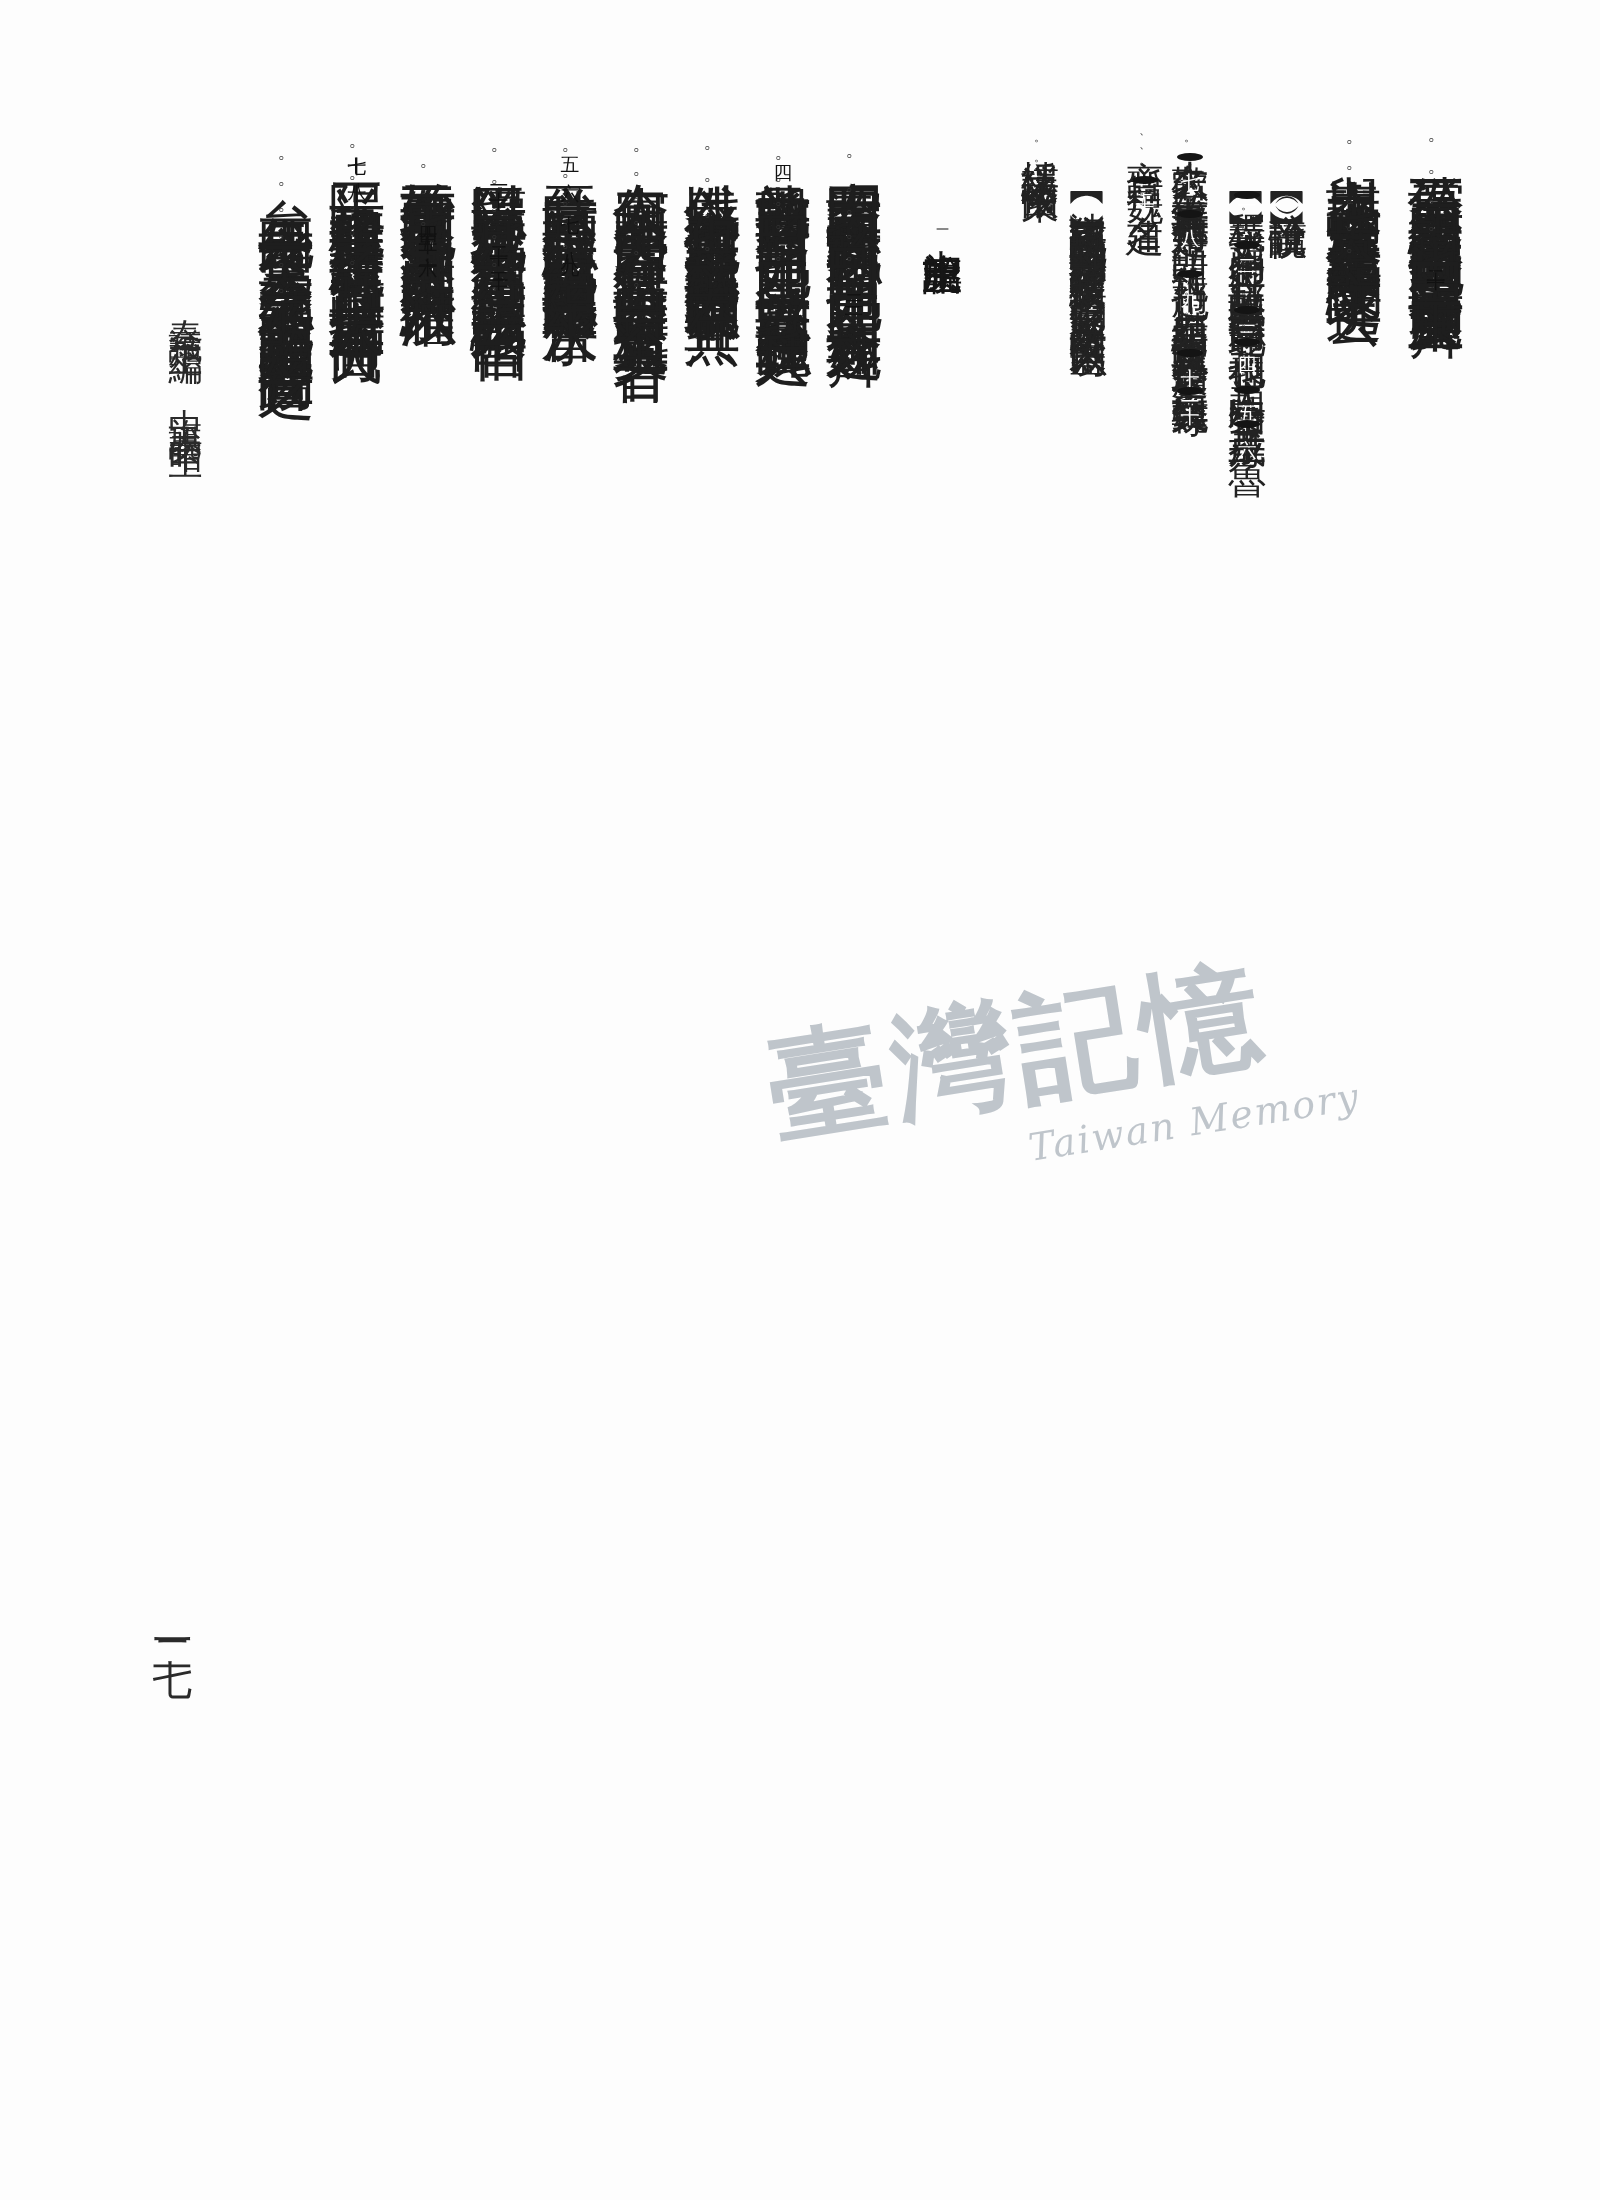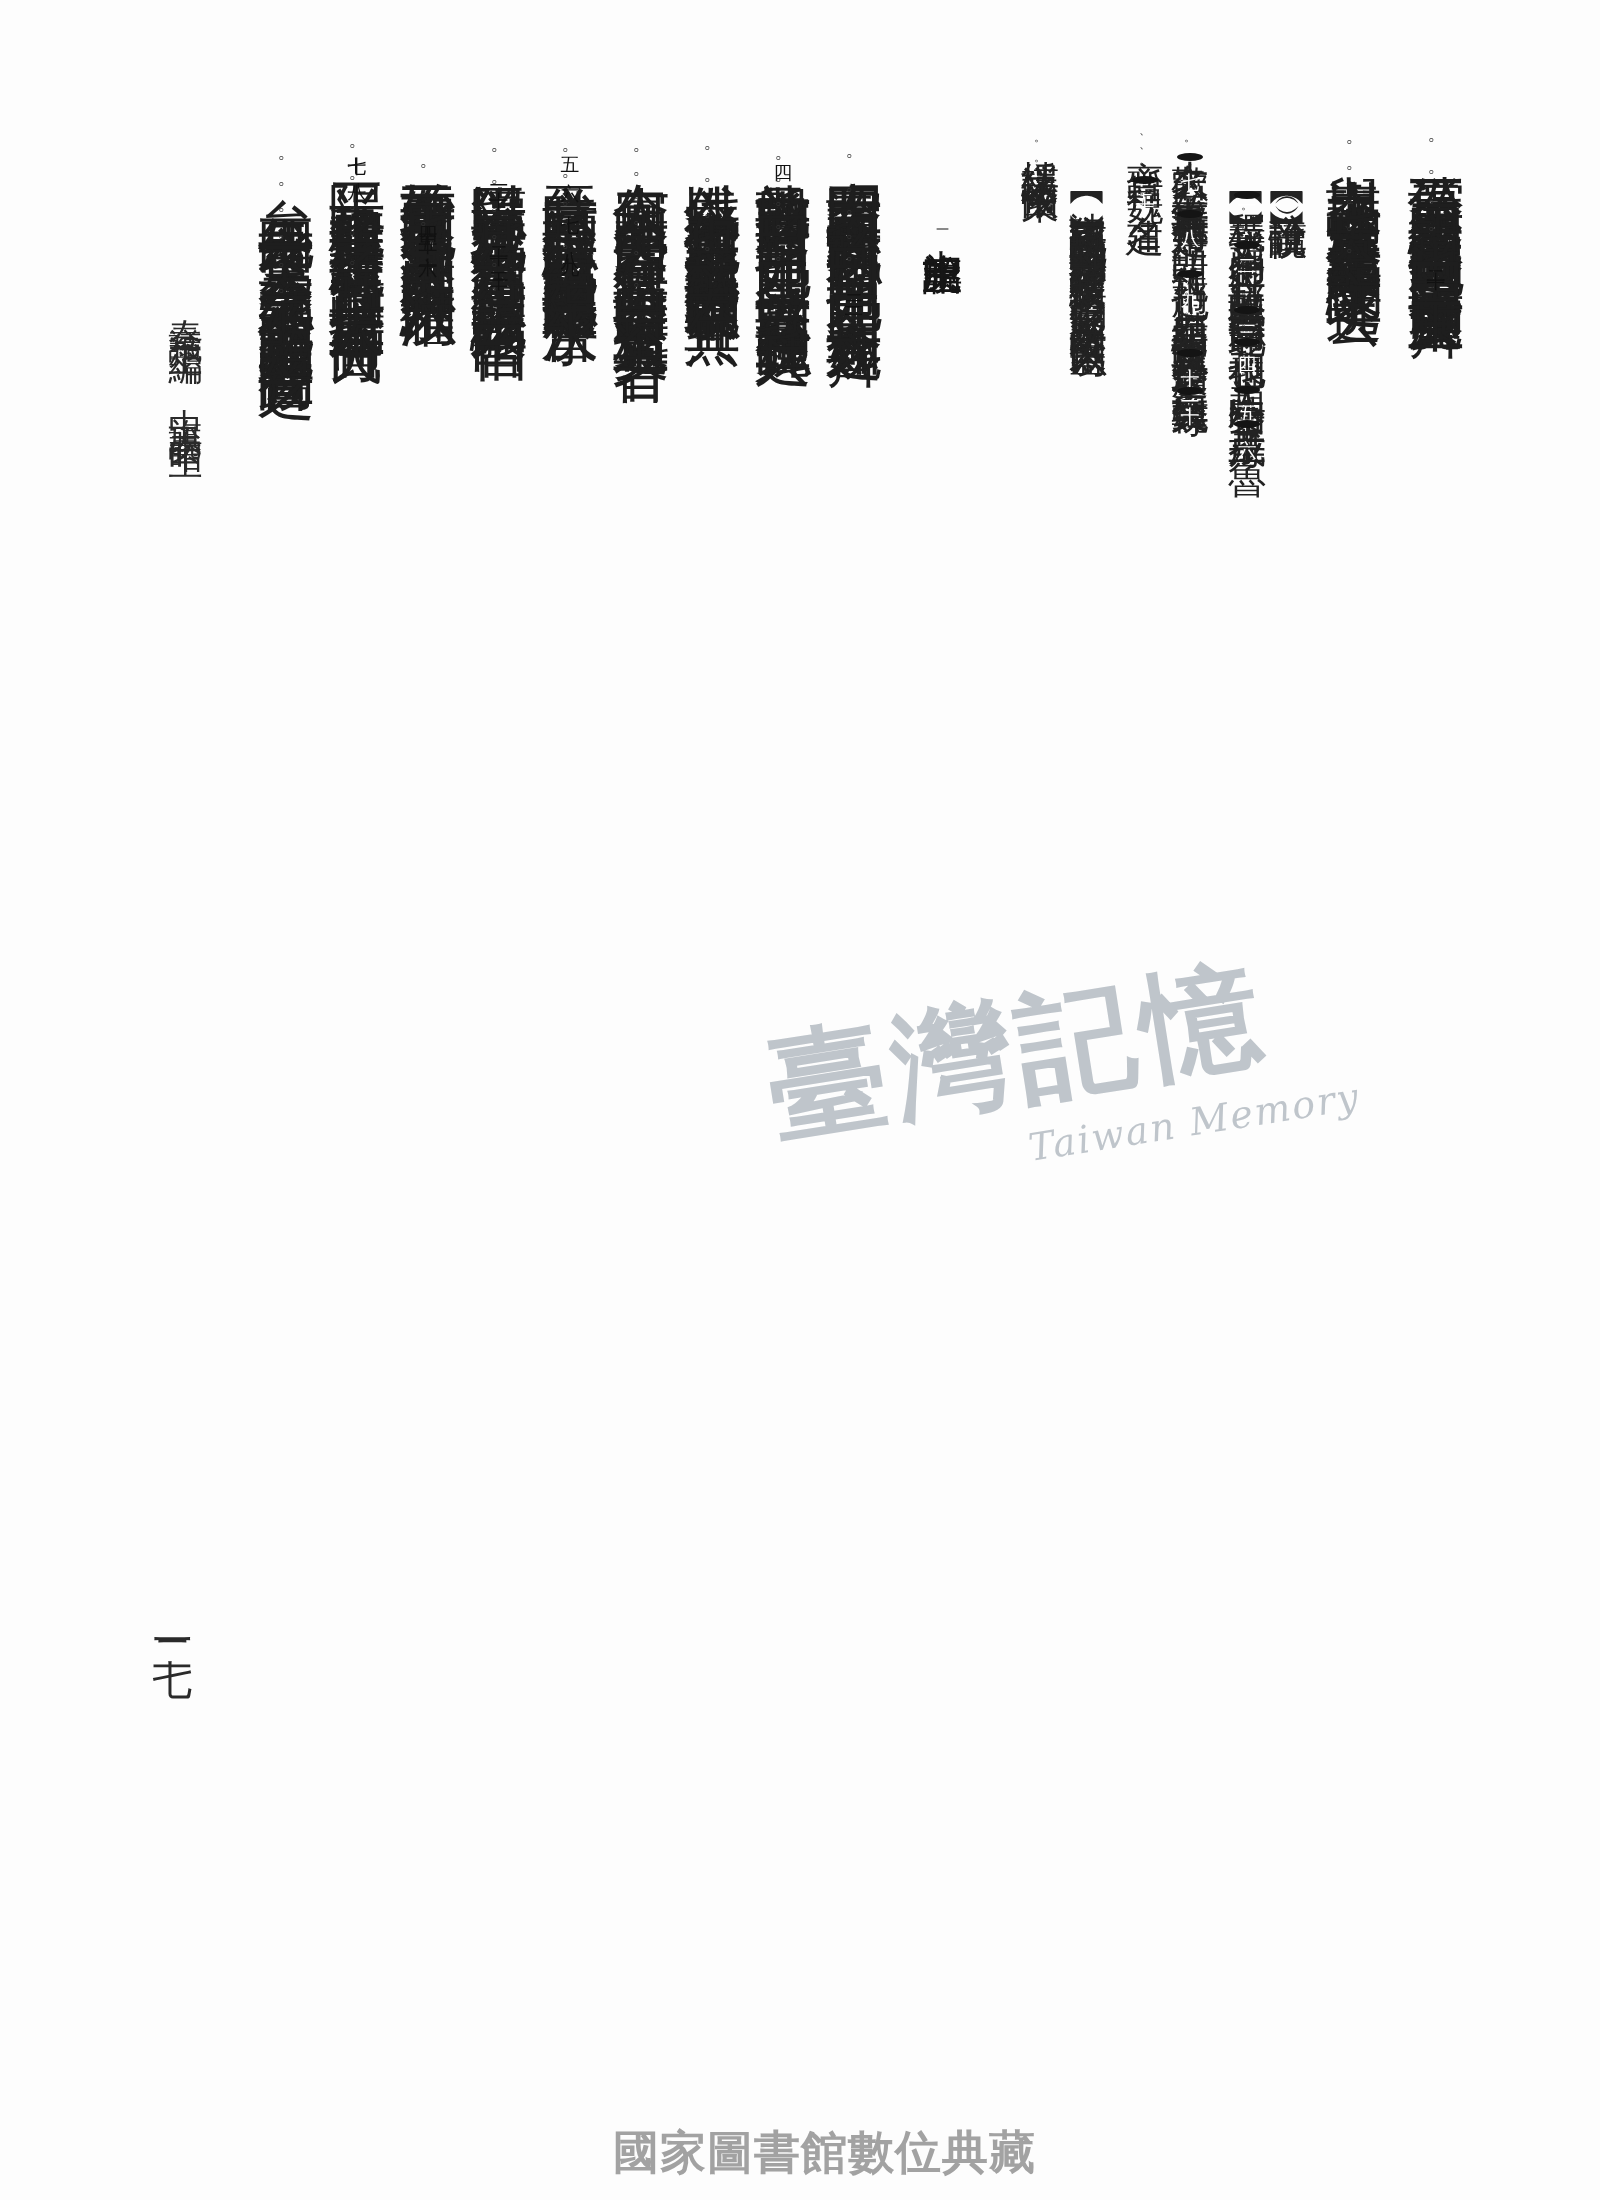--- a/index.html
+++ b/index.html
@@ -54,14 +54,13 @@
       <div class="col col-body" style="left: 258px; top: 152px;">矣<span class="punct">。</span>身死國亡<span class="punct">。</span>爲天下笑<span class="punct">。</span>今秦之強<span class="punct">。</span>不能過智伯<span class="punct">。</span>韓魏雖弱<span class="punct">。</span>尙賢在晉陽之</div>
       <div class="col col-margin" style="left: 168px; top: 292px;">奏議類上編一　中旗說秦昭王</div>
       <div class="col col-pagenum" style="left: 152px; top: 1612px;">二一七</div>
     </div>
 
   <div class="watermark">
     <div class="wm-cjk">臺灣記憶</div>
     <div class="wm-latin">Taiwan Memory</div>
   </div>
 
-  <div class="footer-stamp">國家圖書館數位典藏</div>
 </div>
 
 </body></html>

